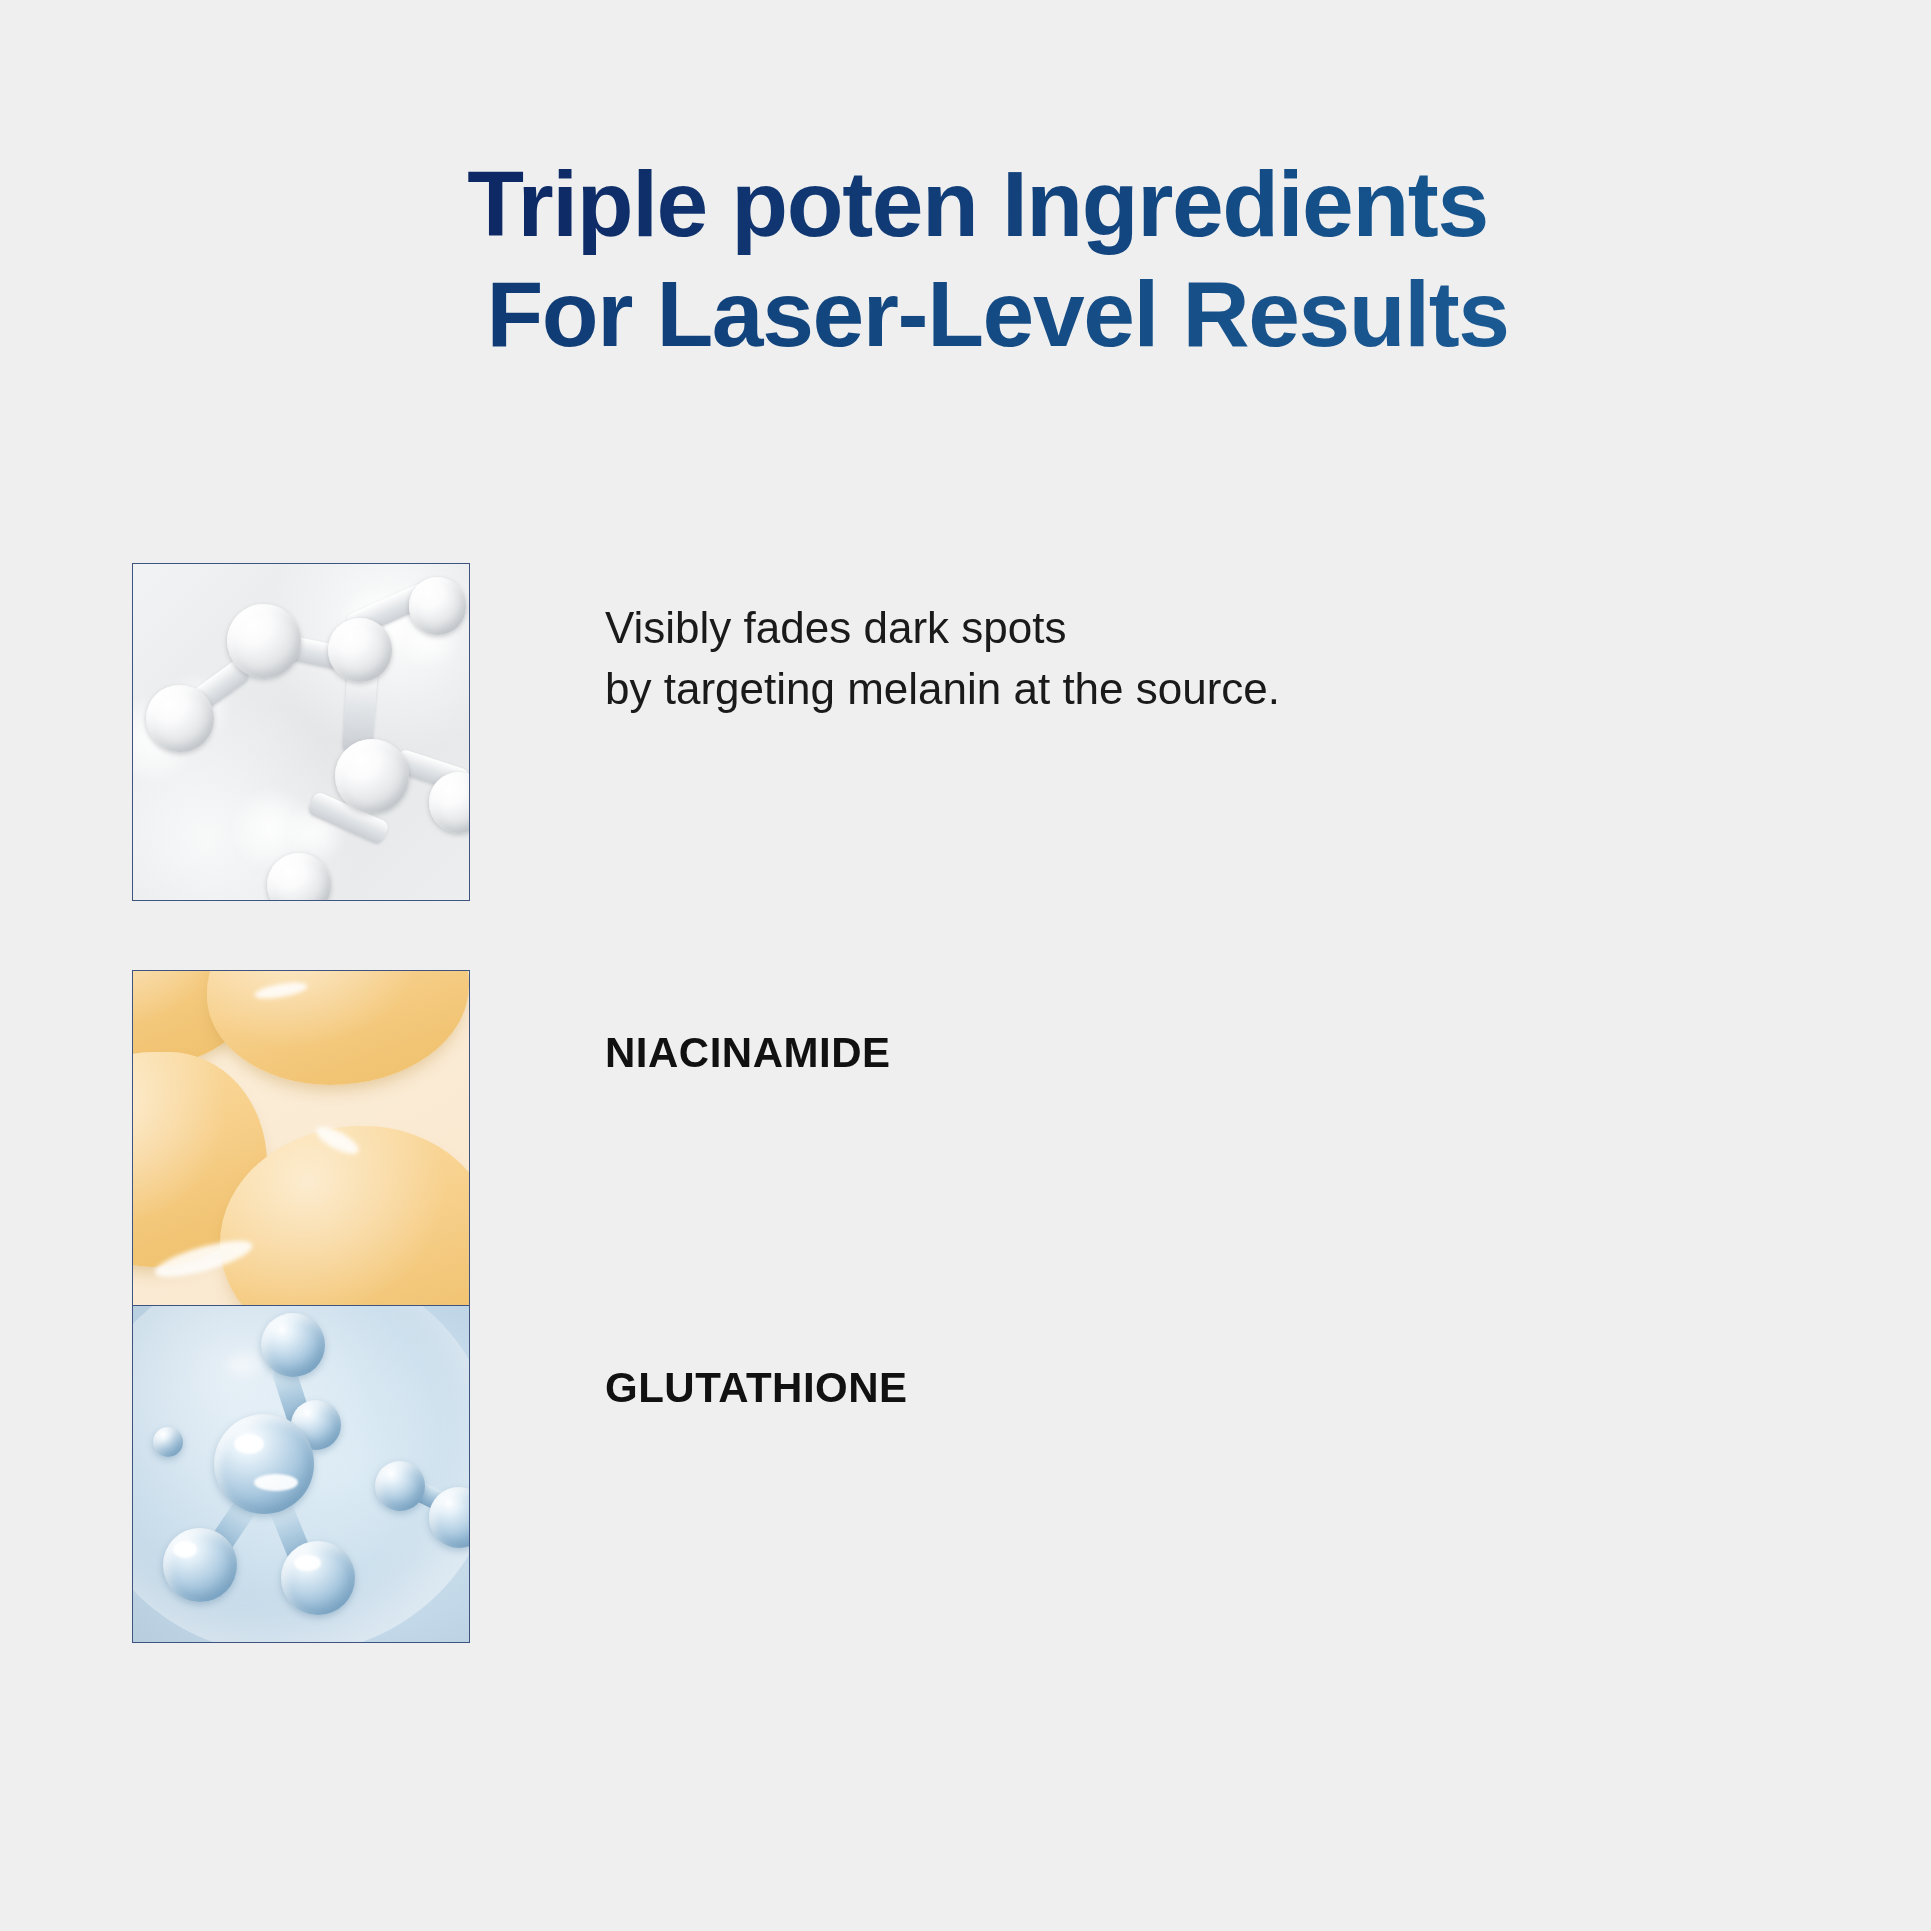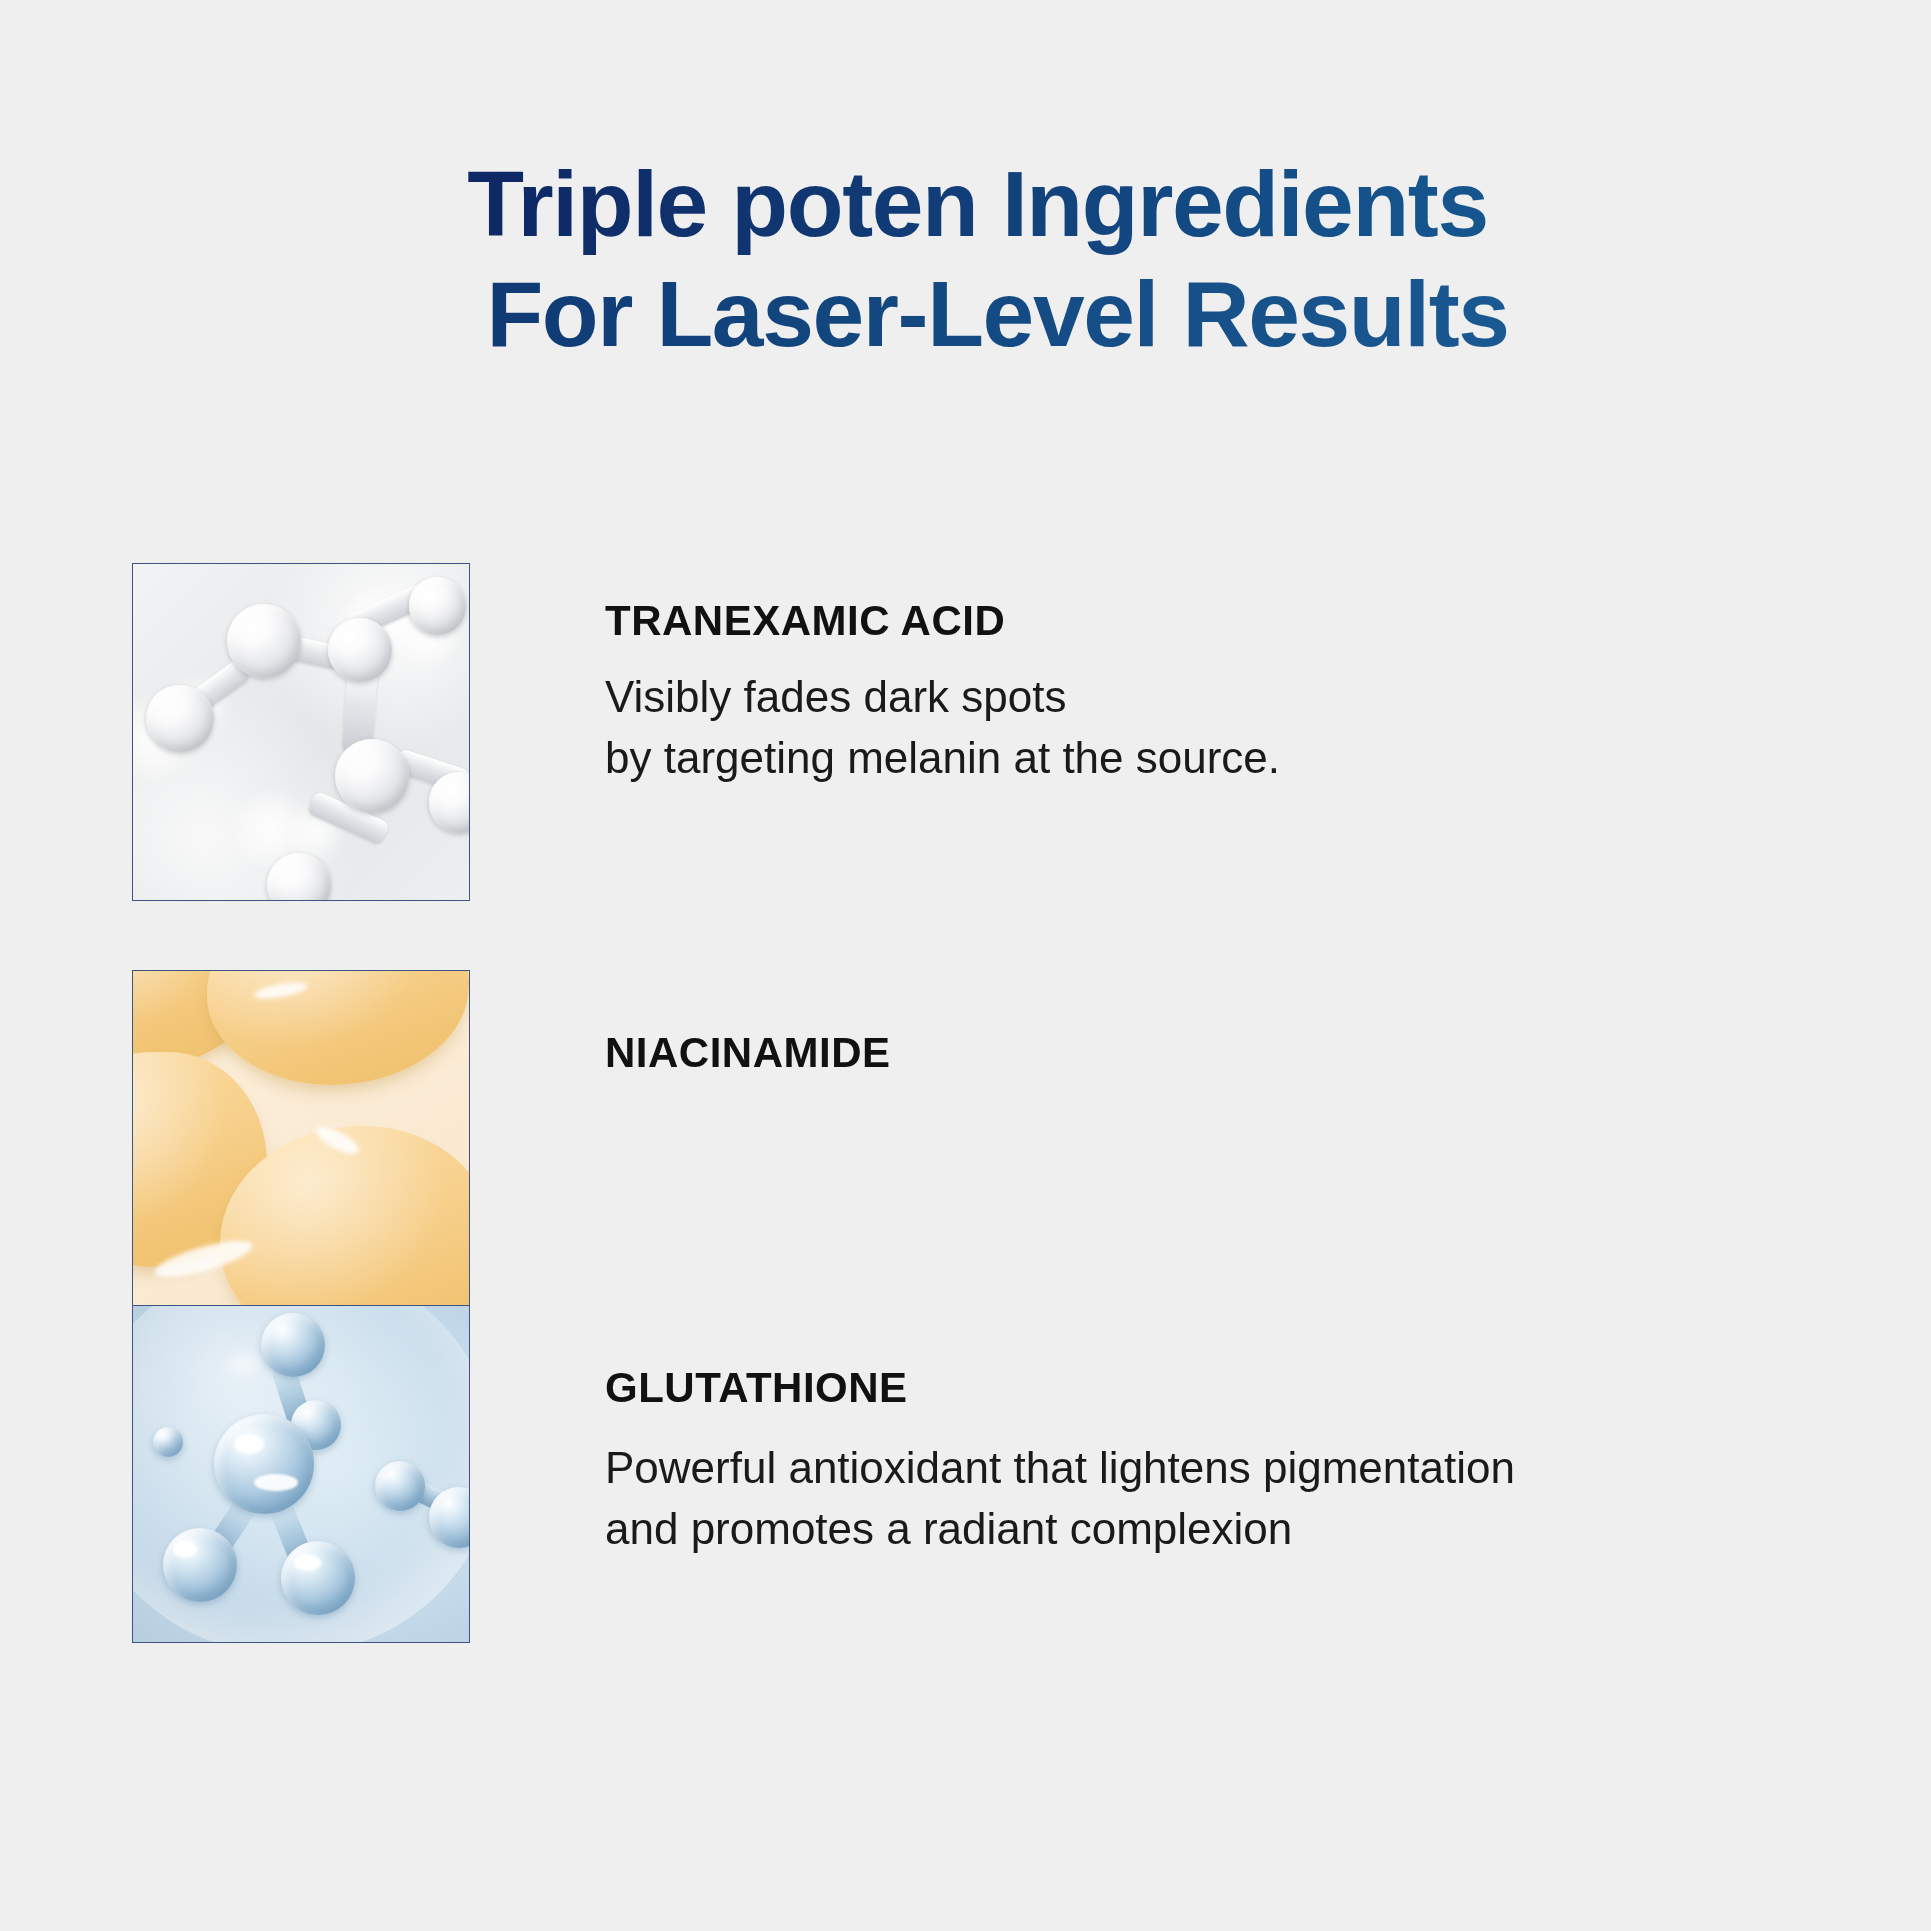--- a/index.html
+++ b/index.html
@@ -237,21 +237,20 @@
           <div class="wnode" style="left:4%;top:36%;width:20%;height:20%;"></div>
           <div class="wnode" style="left:28%;top:12%;width:22%;height:22%;"></div>
           <div class="wnode" style="left:58%;top:16%;width:19%;height:19%;"></div>
           <div class="wnode" style="left:82%;top:4%;width:17%;height:17%;"></div>
           <div class="wnode" style="left:60%;top:52%;width:22%;height:22%;"></div>
           <div class="wnode" style="left:40%;top:86%;width:19%;height:19%;"></div>
           <div class="wnode" style="left:88%;top:62%;width:18%;height:18%;"></div>
         </div>
       </div>
       <div class="textcol">
-        <h3 class="ing-name">TRANEXAMIC ACID</h3>
         <p class="ing-desc">Visibly fades dark spots
 by targeting melanin at the source.</p>
       </div>
     </div>
 
     <div class="row r2">
       <div class="thumb">
         <div class="serum">
           <div class="drop" style="left:-24%;top:-30%;width:62%;height:58%;"></div>
           <div class="drop" style="left:22%;top:-22%;width:78%;height:56%;border-radius:46% 52% 54% 48% / 52% 46% 54% 48%;"></div>
@@ -288,20 +287,18 @@
 
           <div class="bspec" style="left:30%;top:38%;width:9%;height:6%;"></div>
           <div class="bspec" style="left:36%;top:50%;width:13%;height:5%;"></div>
           <div class="bspec" style="left:12%;top:70%;width:7%;height:5%;"></div>
           <div class="bspec" style="left:48%;top:74%;width:8%;height:5%;"></div>
           <div class="bspec" style="left:28%;top:14%;width:10%;height:7%;opacity:.45;filter:blur(4.8px);"></div>
         </div>
       </div>
       <div class="textcol">
         <h3 class="ing-name">GLUTATHIONE</h3>
-        <p class="ing-desc">Powerful antioxidant that lightens pigmentation
-and promotes a radiant complexion</p>
       </div>
     </div>
 
   </div>
 </div>
 
 
 </body></html>

